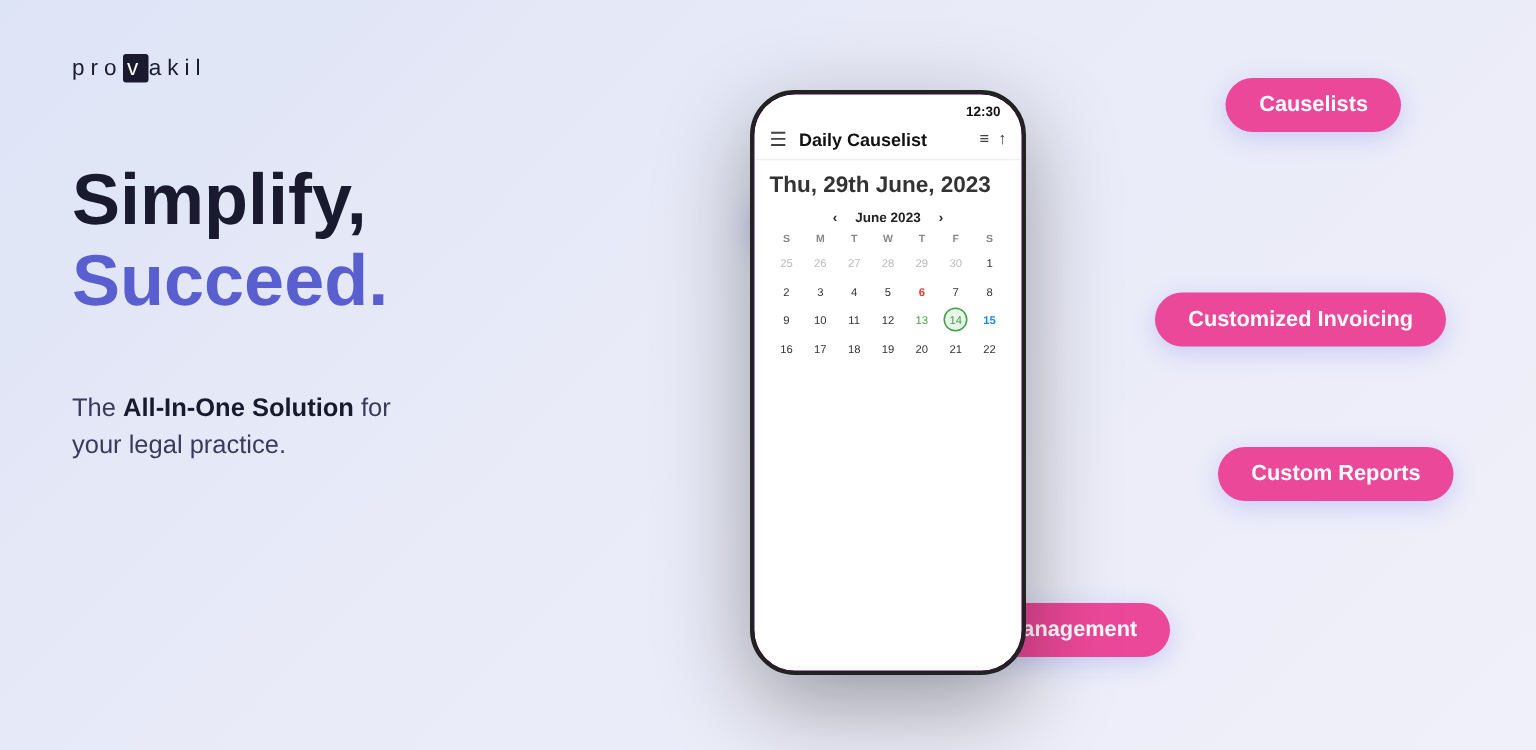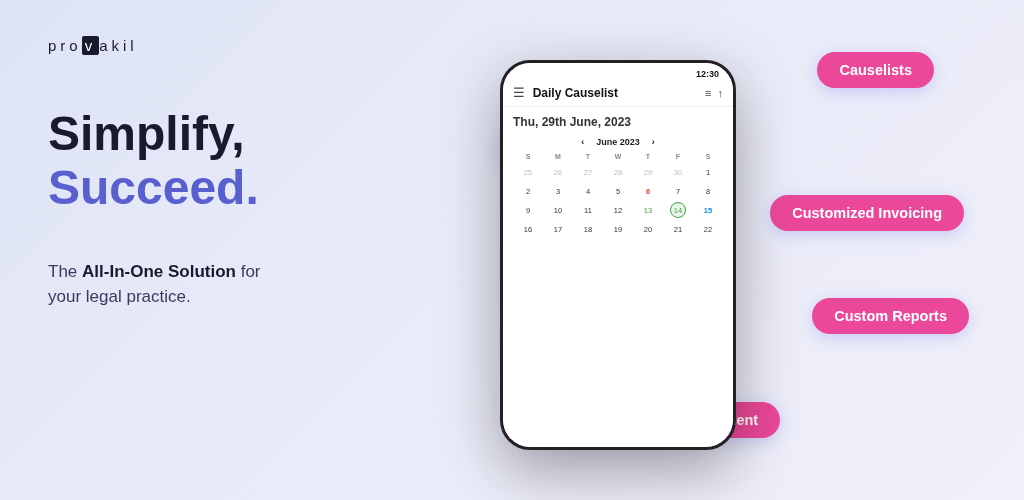--- a/index.html
+++ b/index.html
@@ -123,21 +123,21 @@
     .pill-case-client {
       bottom: 62px;
       left: 130px;
     }
 
     
     .phone {
       position: absolute;
       left: 80px;
       top: 60px;
-      width: 236px;
+      width: 184px;
       height: 390px;
       background: #d946ef;
       border-radius: 30px;
       box-shadow: 0 20px 60px rgba(0,0,0,0.35);
       overflow: hidden;
       border: 3px solid #222;
     }
 
     .phone-screen {
       width: 100%;
@@ -187,21 +187,21 @@
       color: #444;
     }
 
     .phone-content {
       flex: 1;
       padding: 8px 10px;
       background: #fff;
     }
 
     .phone-date {
-      font-size: 12px;
+      font-size: 15px;
       font-weight: 600;
       color: #333;
       margin-bottom: 8px;
     }
 
     .calendar-nav {
       display: flex;
       align-items: center;
       justify-content: center;
       gap: 12px;

